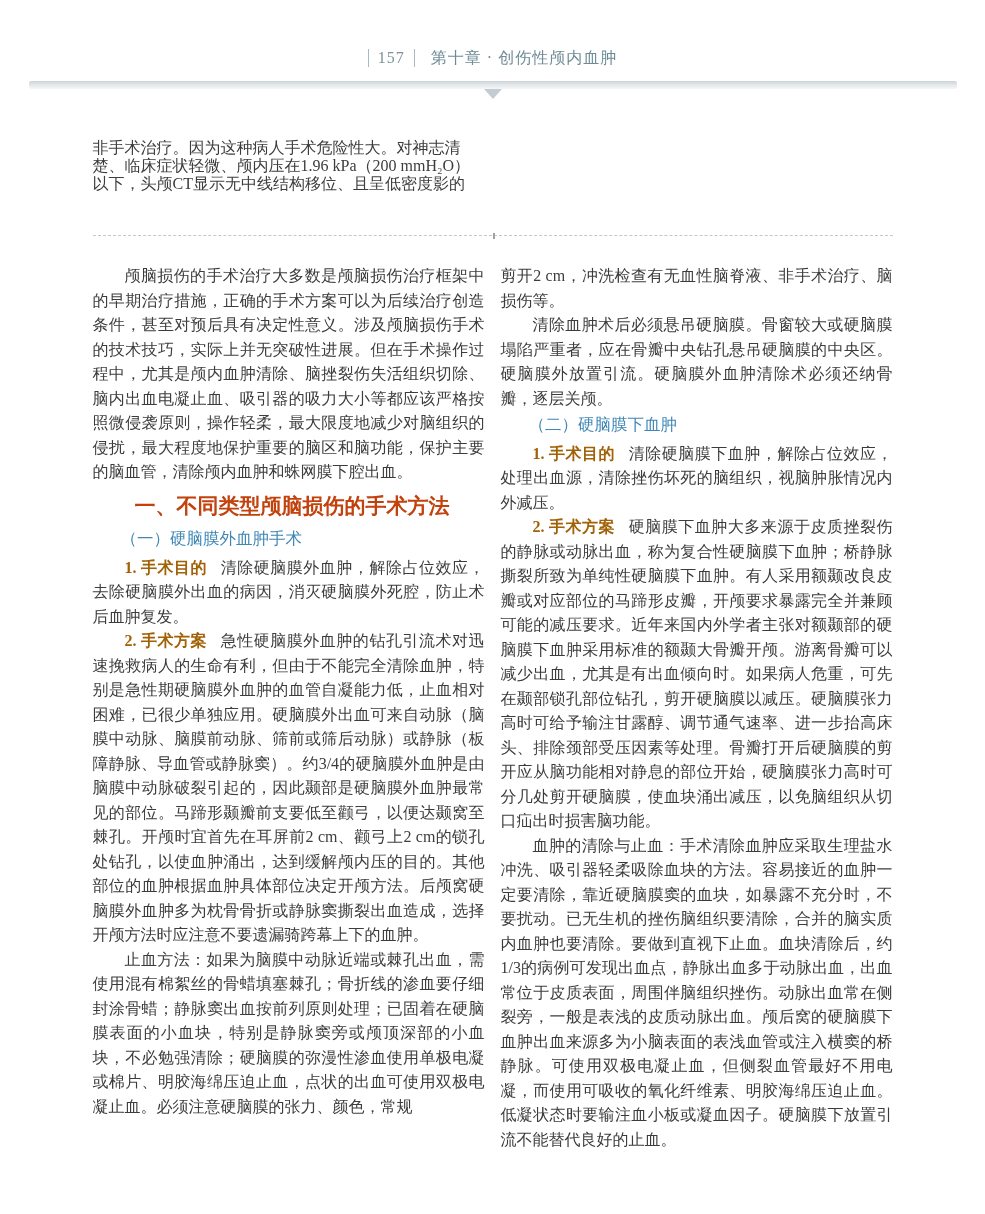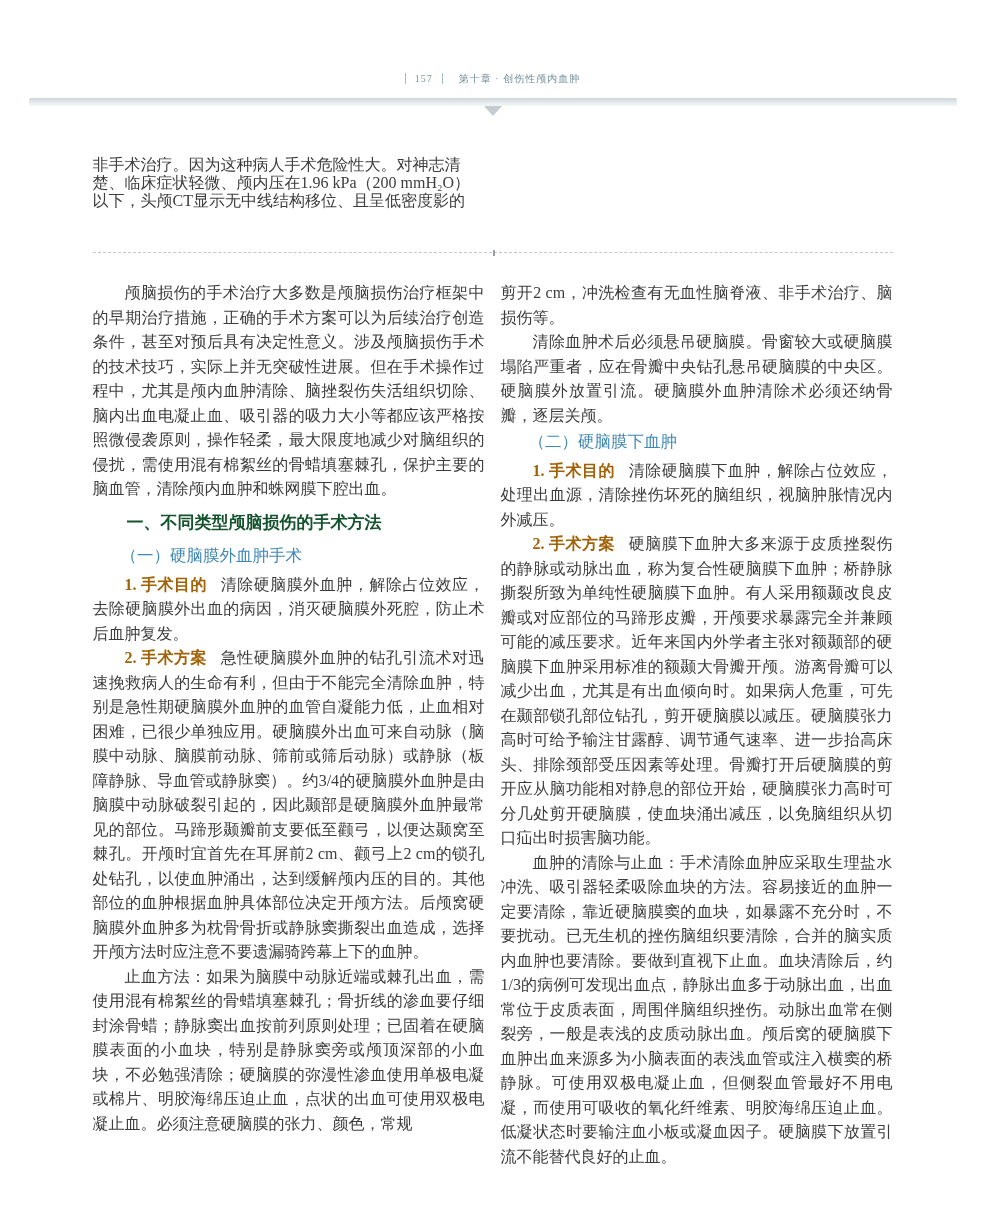--- a/index.html
+++ b/index.html
@@ -4,22 +4,22 @@
 <style>
   html,body{margin:0;padding:0;background:#ffffff;}
   .page{
     width:985px;height:1214px;position:relative;overflow:hidden;
     background:#ffffff;color:#3c3c3c;
     font-family:"Liberation Serif","DejaVu Serif",serif;
     box-sizing:border-box;
   }
   
   .running-head{
-    padding-top:72px;text-align:center;
-    font-size:10px;color:#6e8b95;letter-spacing:1px;
+    padding-top:48px;text-align:center;
+    font-size:16px;color:#6e8b95;letter-spacing:1px;
   }
   .page-num{
     display:inline-block;border-left:1px solid #a8bac1;border-right:1px solid #a8bac1;
     padding:0 9px;margin-right:16px;color:#7d939c;
   }
   .head-rule{
     width:928px;height:8px;margin:12px auto 0;border-radius:2px;
     background:linear-gradient(180deg,#ccd4d8 0%,#e6eaec 55%,#f5f7f7 100%);
     position:relative;
   }
@@ -45,21 +45,21 @@
   }
   .dashed-divider::after{
     content:"";position:absolute;left:50%;top:-3px;width:2px;height:6px;background:#9aa2a8;
   }
   
   .body-cols{margin-top:28px;font-size:16px;line-height:24.5px;}
   .body-cols p{margin:0;text-align:justify;text-indent:2em;}
   .body-cols p.noindent{text-indent:0;}
   .h2{
     font-family:"Liberation Sans","DejaVu Sans",sans-serif;
-    font-weight:bold;color:#14532d;font-size:17px;
+    font-weight:bold;color:#c2410c;font-size:21px;
     margin:9px 0 9px;text-indent:2em;text-align:left;
   }
   .h3{
     color:#3f87b5;font-size:16.5px;margin:2px 0 4px;text-indent:1.7em;text-align:left;
   }
   .lead{font-weight:bold;color:#a16207;margin-right:0.85em;}
 </style>
 </head>
 <body>
 
@@ -80,21 +80,21 @@
         <p class="noindent">非手术治疗。因为这种病人手术危险性大。对神志清楚、临床症状轻微、颅内压在1.96 kPa（200 mmH₂O）以下，头颅CT显示无中线结构移位、且呈低密度影的</p>
       </div>
     </div>
 
 
     <div class="dashed-divider"></div>
 
     <div class="cols body-cols">
 
       <div class="col">
-        <p>颅脑损伤的手术治疗大多数是颅脑损伤治疗框架中的早期治疗措施，正确的手术方案可以为后续治疗创造条件，甚至对预后具有决定性意义。涉及颅脑损伤手术的技术技巧，实际上并无突破性进展。但在手术操作过程中，尤其是颅内血肿清除、脑挫裂伤失活组织切除、脑内出血电凝止血、吸引器的吸力大小等都应该严格按照微侵袭原则，操作轻柔，最大限度地减少对脑组织的侵扰，需使用混有棉絮丝的骨蜡填塞棘孔，保护主要的脑血管，清除颅内血肿和蛛网膜下腔出血。</p>
+        <p>颅脑损伤的手术治疗大多数是颅脑损伤治疗框架中的早期治疗措施，正确的手术方案可以为后续治疗创造条件，甚至对预后具有决定性意义。涉及颅脑损伤手术的技术技巧，实际上并无突破性进展。但在手术操作过程中，尤其是颅内血肿清除、脑挫裂伤失活组织切除、脑内出血电凝止血、吸引器的吸力大小等都应该严格按照微侵袭原则，操作轻柔，最大限度地减少对脑组织的侵扰，最大程度地保护重要的脑区和脑功能，保护主要的脑血管，清除颅内血肿和蛛网膜下腔出血。</p>
         <div class="h2">一、不同类型颅脑损伤的手术方法</div>
         <div class="h3">（一）硬脑膜外血肿手术</div>
         <p><span class="lead">1. 手术目的</span><span>清除硬脑膜外血肿，解除占位效应，去除硬脑膜外出血的病因，消灭硬脑膜外死腔，防止术后血肿复发。</span></p>
         <p><span class="lead">2. 手术方案</span><span>急性硬脑膜外血肿的钻孔引流术对迅速挽救病人的生命有利，但由于不能完全清除血肿，特别是急性期硬脑膜外血肿的血管自凝能力低，止血相对困难，已很少单独应用。硬脑膜外出血可来自动脉（脑膜中动脉、脑膜前动脉、筛前或筛后动脉）或静脉（板障静脉、导血管或静脉窦）。约3/4的硬脑膜外血肿是由脑膜中动脉破裂引起的，因此颞部是硬脑膜外血肿最常见的部位。马蹄形颞瓣前支要低至颧弓，以便达颞窝至棘孔。开颅时宜首先在耳屏前2 cm、颧弓上2 cm的锁孔处钻孔，以使血肿涌出，达到缓解颅内压的目的。其他部位的血肿根据血肿具体部位决定开颅方法。后颅窝硬脑膜外血肿多为枕骨骨折或静脉窦撕裂出血造成，选择开颅方法时应注意不要遗漏骑跨幕上下的血肿。</span></p>
         <p>止血方法：如果为脑膜中动脉近端或棘孔出血，需使用混有棉絮丝的骨蜡填塞棘孔；骨折线的渗血要仔细封涂骨蜡；静脉窦出血按前列原则处理；已固着在硬脑膜表面的小血块，特别是静脉窦旁或颅顶深部的小血块，不必勉强清除；硬脑膜的弥漫性渗血使用单极电凝或棉片、明胶海绵压迫止血，点状的出血可使用双极电凝止血。必须注意硬脑膜的张力、颜色，常规</p>
       </div>
 
       <div class="col">
         <p class="noindent">剪开2 cm，冲洗检查有无血性脑脊液、非手术治疗、脑损伤等。</p>
         <p>清除血肿术后必须悬吊硬脑膜。骨窗较大或硬脑膜塌陷严重者，应在骨瓣中央钻孔悬吊硬脑膜的中央区。硬脑膜外放置引流。硬脑膜外血肿清除术必须还纳骨瓣，逐层关颅。</p>

